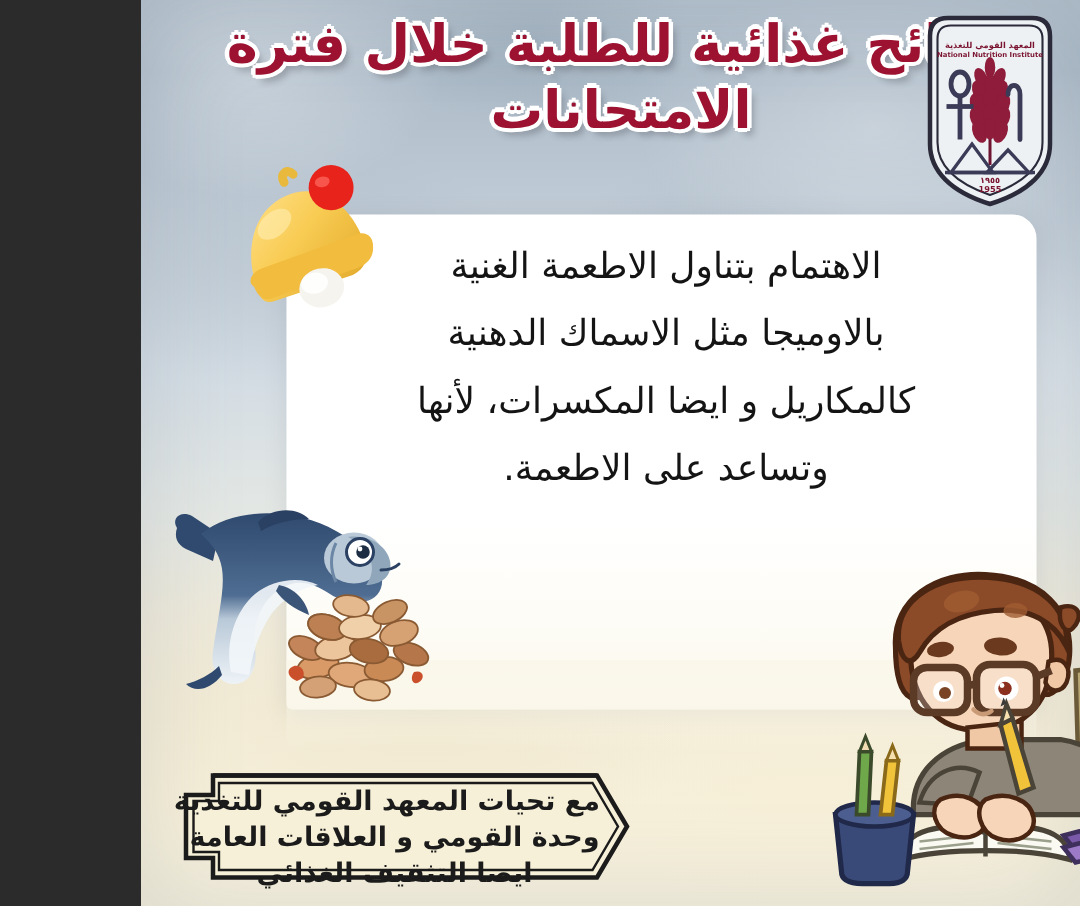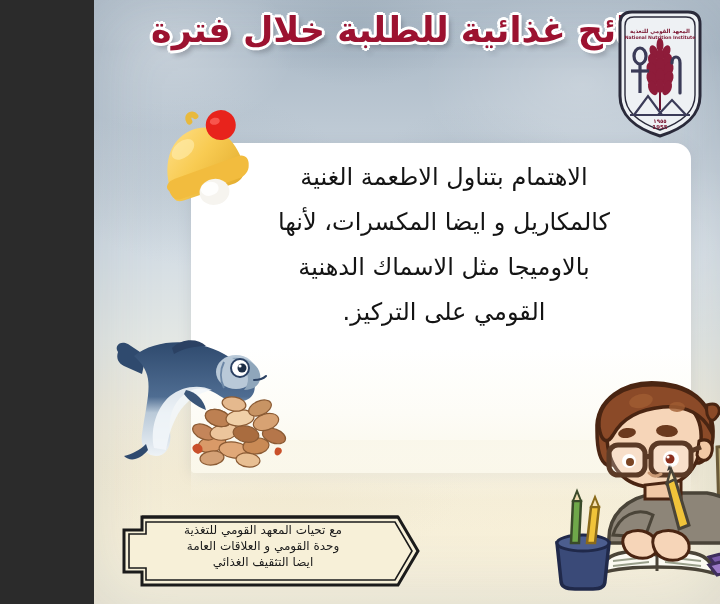--- a/index.html
+++ b/index.html
@@ -220,38 +220,39 @@
     position: absolute;
     left: 14px;
     right: 22px;
     top: 9px;
     direction: rtl;
     text-align: center;
     z-index: 2;
   }
   .footer-text div {
     font-family: "DejaVu Sans", "Liberation Sans", sans-serif;
-    font-weight: normal;
-    font-size: 12px;
+    font-weight: bold;
+    font-size: 18px;
     line-height: 1.33;
     color: #1b1b1b;
     white-space: nowrap;
     letter-spacing: 0.3px;
   }
 </style>
 </head>
 <body>
 
 <div class="poster">
 
   <div class="texture"></div>
   <div class="vignette"></div>
 
   <div class="title-block">
     <div class="title-line one">نصائح غذائية للطلبة خلال فترة</div>
+    <div class="title-line two">الامتحانات</div>
   </div>
 
   <div class="logo">
     <svg viewBox="0 0 92 132" xmlns="http://www.w3.org/2000/svg">
       <path d="M6 16 C6 8 10 4 18 4 L74 4 C82 4 86 8 86 16 L86 88 C86 106 72 120 46 128 C20 120 6 106 6 88 Z" fill="#eef1f4" stroke="#2a2a3a" stroke-width="3"></path>
       <path d="M11 18 C11 12 14 9 20 9 L72 9 C78 9 81 12 81 18 L81 87 C81 102 69 114 46 122 C23 114 11 102 11 87 Z" fill="none" stroke="#2a2a3a" stroke-width="1.4"></path>
 
       <g fill="#8e1c3a">
         <rect x="45" y="40" width="2" height="62" fill="#6e1430"></rect>
         <ellipse cx="40" cy="44" rx="4" ry="7" transform="rotate(-22 40 44)"></ellipse>
@@ -295,23 +296,23 @@
       <div>١٩٥٥</div>
       <div>1955</div>
     </div>
   </div>
 
   <div class="card"></div>
   <div class="card-fade"></div>
 
   <div class="card-text">
     <p>الاهتمام بتناول الاطعمة الغنية</p>
+    <p>بالاوميجا مثل الاسماك الدهنية</p>
     <p>كالمكاريل  و  ايضا المكسرات، لأنها</p>
-    <p>بالاوميجا مثل الاسماك الدهنية</p>
-    <p>القومي على التركيز.</p>
+    <p>وتساعد على الاطعمة.</p>
   </div>
 
   <div class="bell">
     <svg viewBox="0 0 110 108" xmlns="http://www.w3.org/2000/svg">
       <defs>
         <linearGradient id="bellg" x1="0" y1="0" x2="1" y2="1">
           <stop offset="0%" stop-color="#ffe08a"></stop>
           <stop offset="45%" stop-color="#f8cb52"></stop>
           <stop offset="100%" stop-color="#e0a829"></stop>
         </linearGradient>

